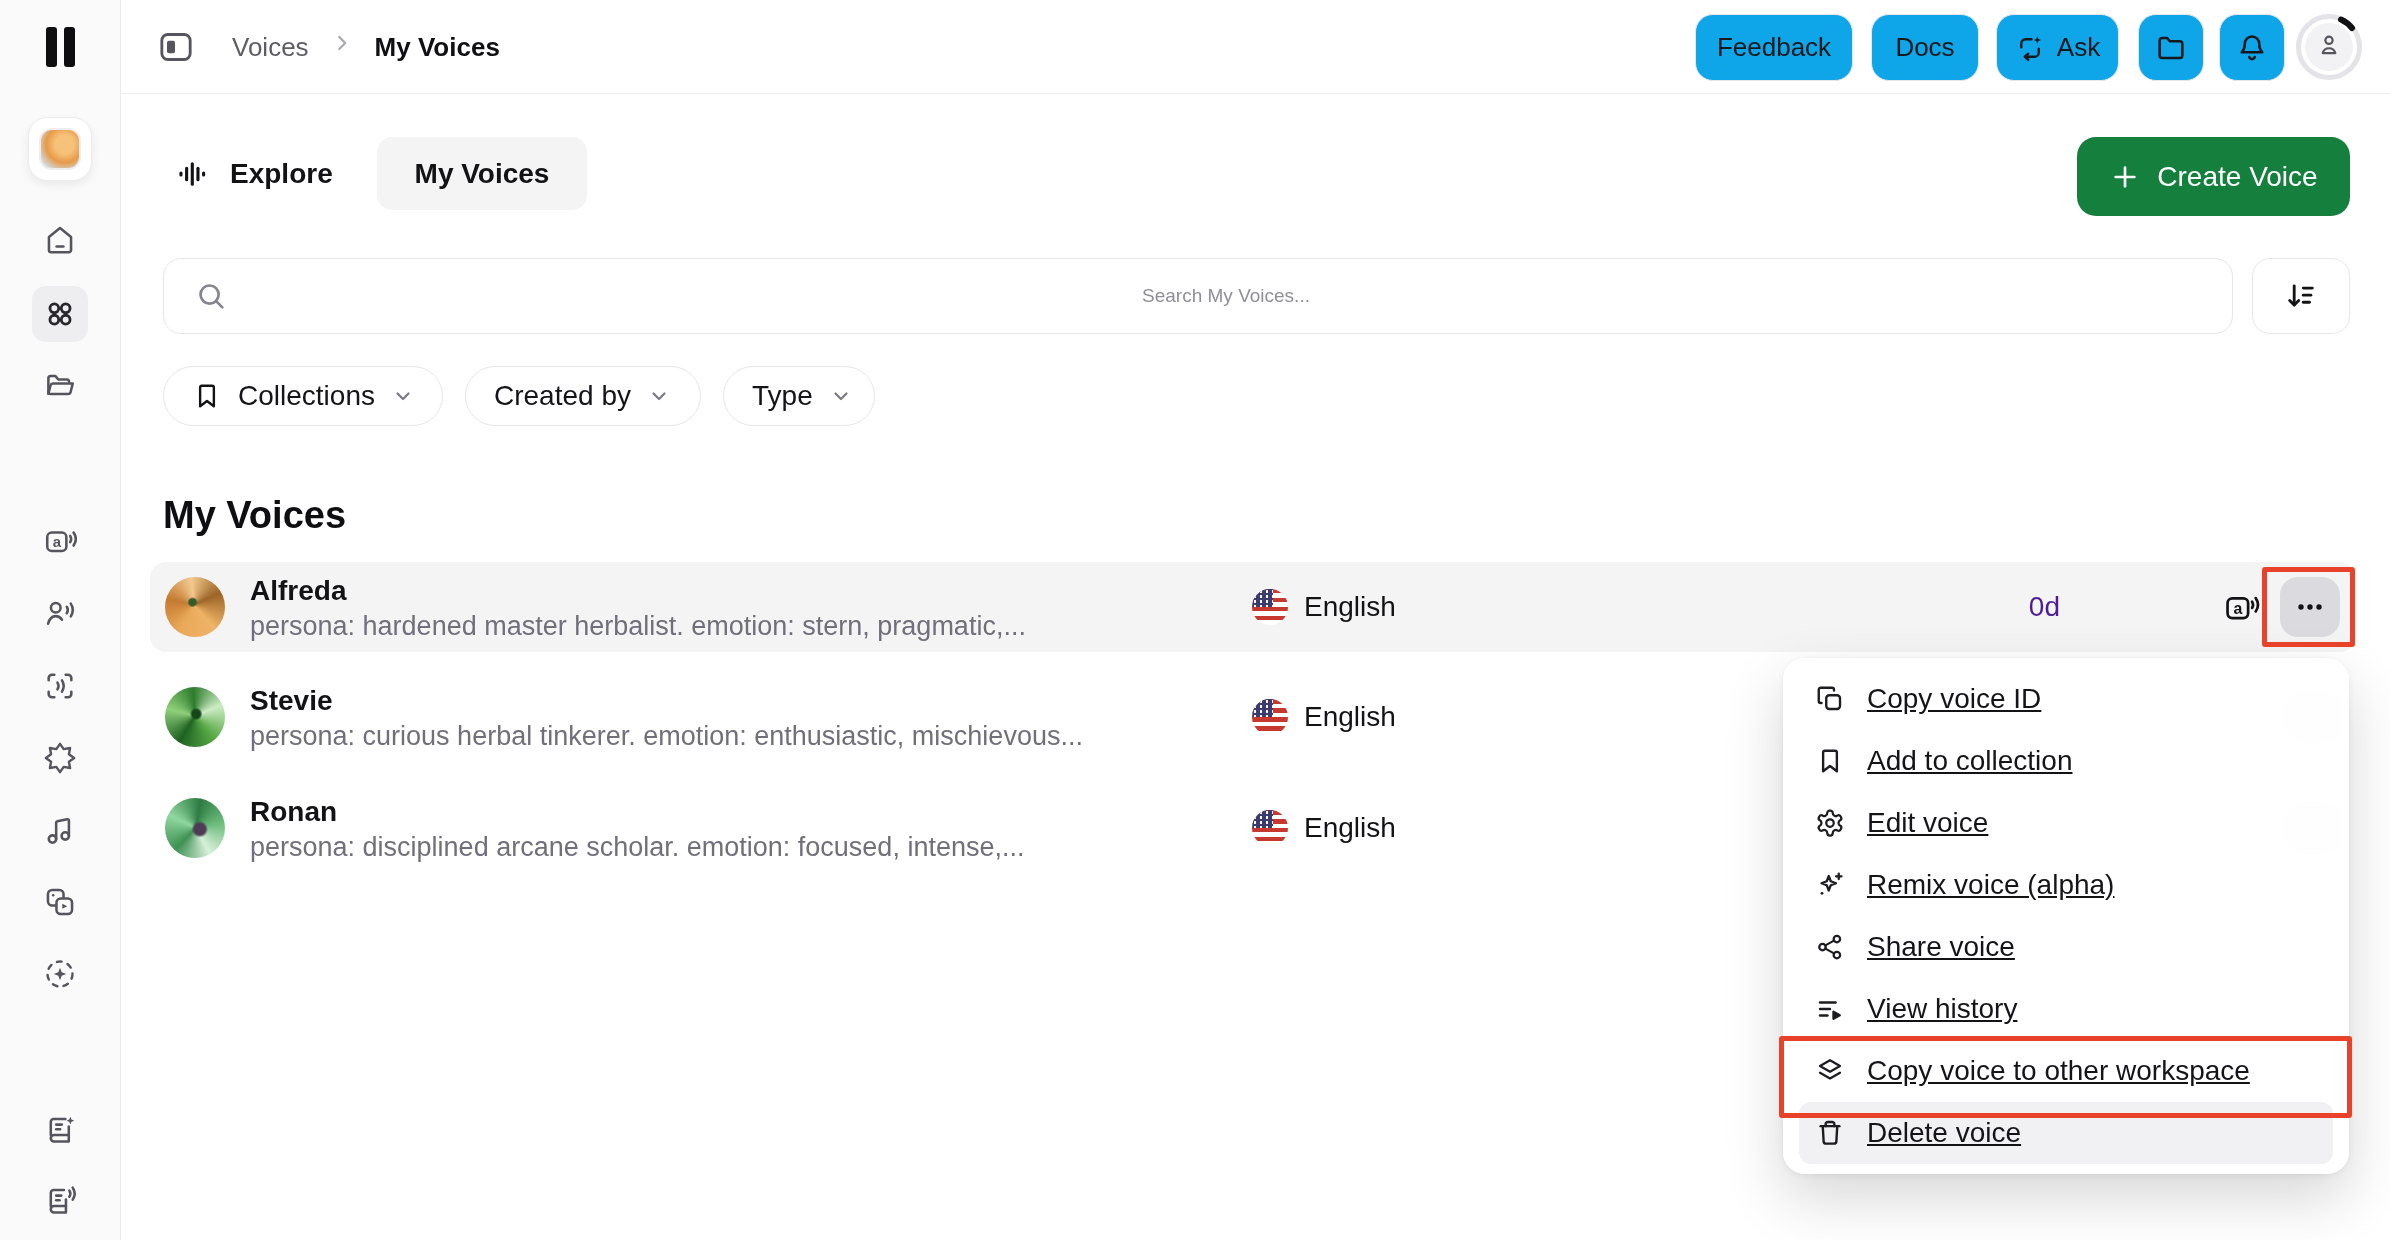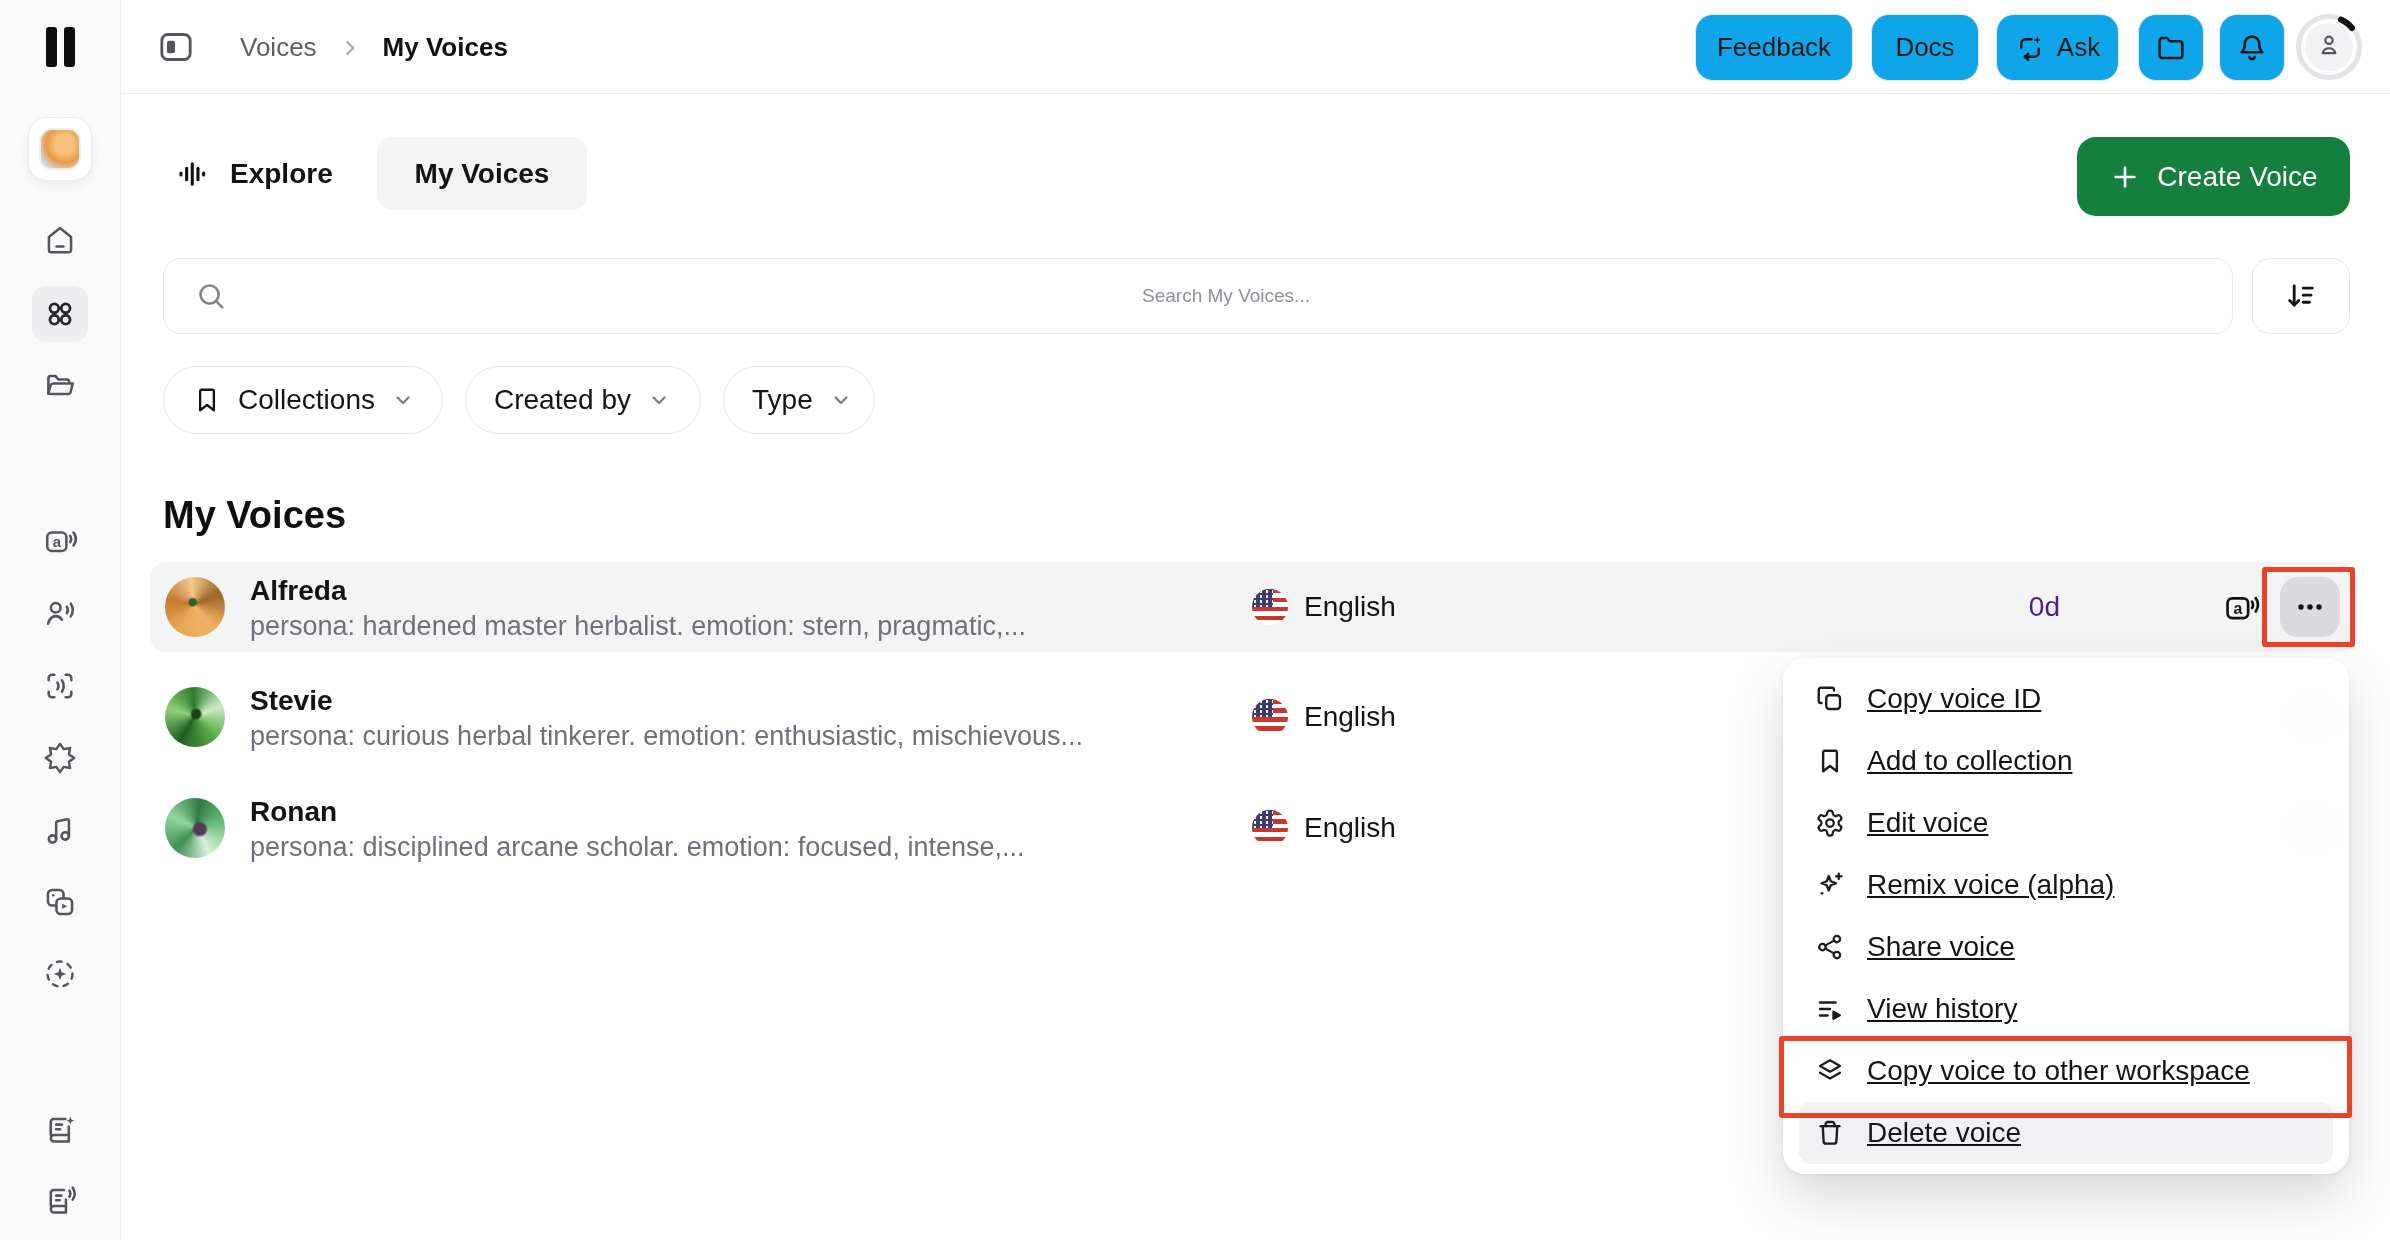--- a/index.html
+++ b/index.html
@@ -35,21 +35,21 @@
   .pill-tab{position:absolute;background:#F4F4F5;border-radius:15px;display:flex;align-items:center;justify-content:center;}
   .create-btn{position:absolute;background:#15803d;color:#fff;border-radius:19px;display:flex;align-items:center;justify-content:center;gap:16px;
     font-size:28px;font-weight:500;}
 
   
   .search-box{position:absolute;left:163px;top:258px;width:2070px;height:76px;border:1.5px solid #E7E7EA;border-radius:18px;background:#fff;
     display:flex;align-items:center;gap:22px;padding:0 30px;}
   .search-box input{border:none;outline:none;flex:1;font-size:19px;color:#131316;font-family:"Liberation Sans",sans-serif;background:transparent;text-align:center;}
   .search-box input::placeholder{color:#8F8F98;}
   .sq-btn{position:absolute;border:1.5px solid #E7E7EA;border-radius:18px;background:#fff;display:flex;align-items:center;justify-content:center;}
-  .chip{position:absolute;top:366px;height:68px;border:1.5px solid #E7E7EA;border-radius:40px;background:#fff;
+  .chip{position:absolute;top:366px;height:60px;border:1.5px solid #E7E7EA;border-radius:40px;background:#fff;
     display:flex;align-items:center;gap:16px;padding:0 28px;font-size:28px;font-weight:500;color:#141419;}
   .chip .chev{color:#7A7A84;}
 
   
   .sec-title{left:163px;top:494px;font-size:38px;font-weight:700;color:#0F0F12;}
   .vrow{position:absolute;left:150px;width:2206px;height:90px;border-radius:16px;}
   .vrow.hover{background:#F4F4F5;}
   .v-avatar{position:absolute;left:15px;top:15px;width:60px;height:60px;border-radius:50%;}
   .av-alfreda{background:
      radial-gradient(circle at 46% 42%,#335C2B 0 7%,rgba(51,92,43,0) 11%),
@@ -232,21 +232,21 @@
 
 <div class="abs header-line"></div>
 
 <div class="abs" style="left:156px;top:27px;color:#55555E;">
   <span><svg width="40" height="40" viewBox="0 0 24 24" fill="none" stroke="currentColor" stroke-width="1.7">
         <rect x="3.5" y="4.5" width="17" height="15" rx="3.6"></rect>
         <rect x="6.6" y="8.2" width="4.8" height="7.6" rx="1.2" fill="currentColor" stroke="none"></rect>
       </svg></span>
 </div>
 
-<div class="abs" style="left:240px;top:32px;display:flex;align-items:center;gap:22px;">
+<div class="abs" style="left:232px;top:32px;display:flex;align-items:flex-start;gap:22px;">
   <span class="crumb-muted">Voices</span>
   <span style="color:#A8A8B0;">
       <svg width="22" height="22" viewBox="0 0 24 24" fill="none" stroke="currentColor" stroke-width="2.4" stroke-linecap="round" stroke-linejoin="round">
         <path d="m9 5.5 6.5 6.5L9 18.5"></path>
       </svg>
     </span>
   <span class="crumb-main">My Voices</span>
 </div>
 
 <button class="hbtn" style="left:1695px;width:158px;">

